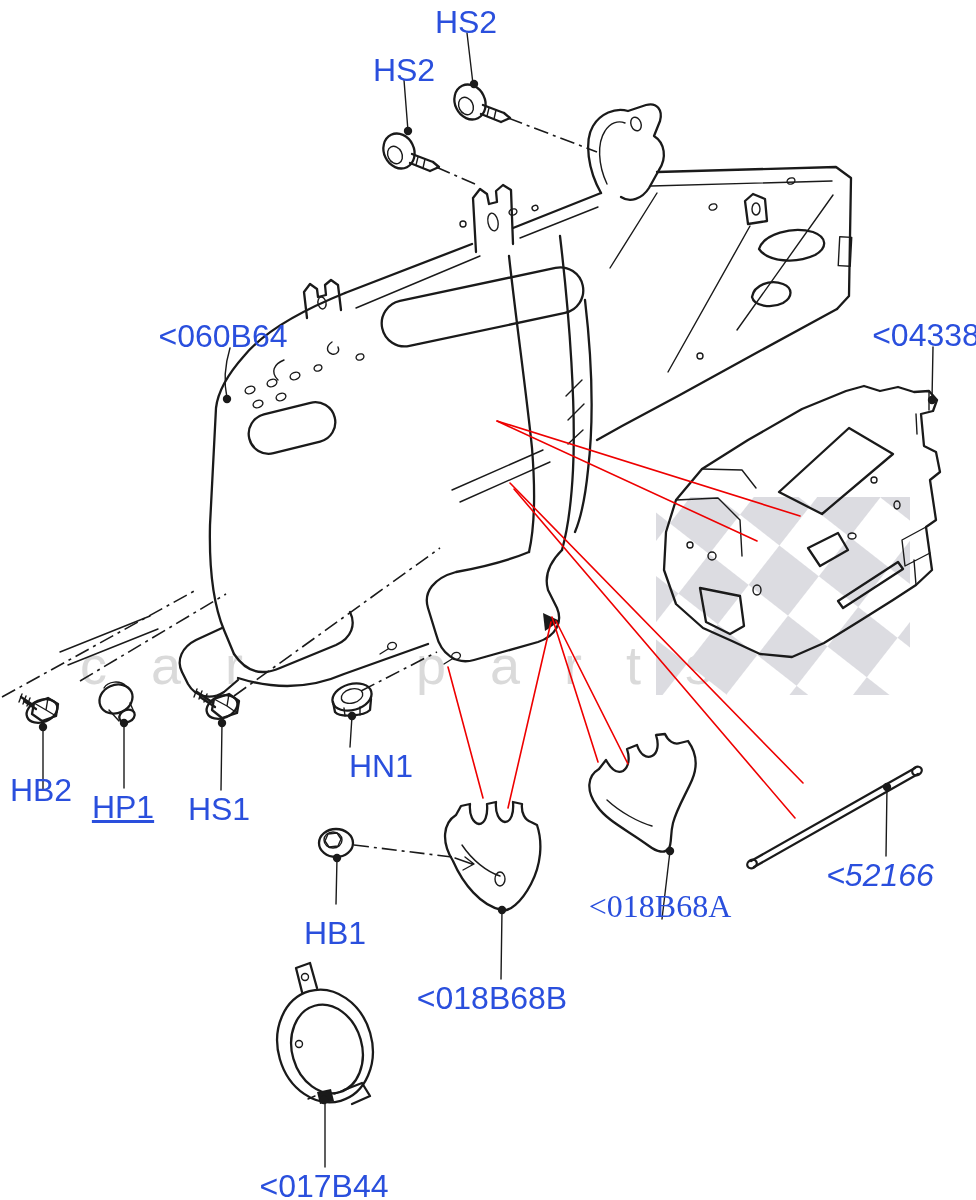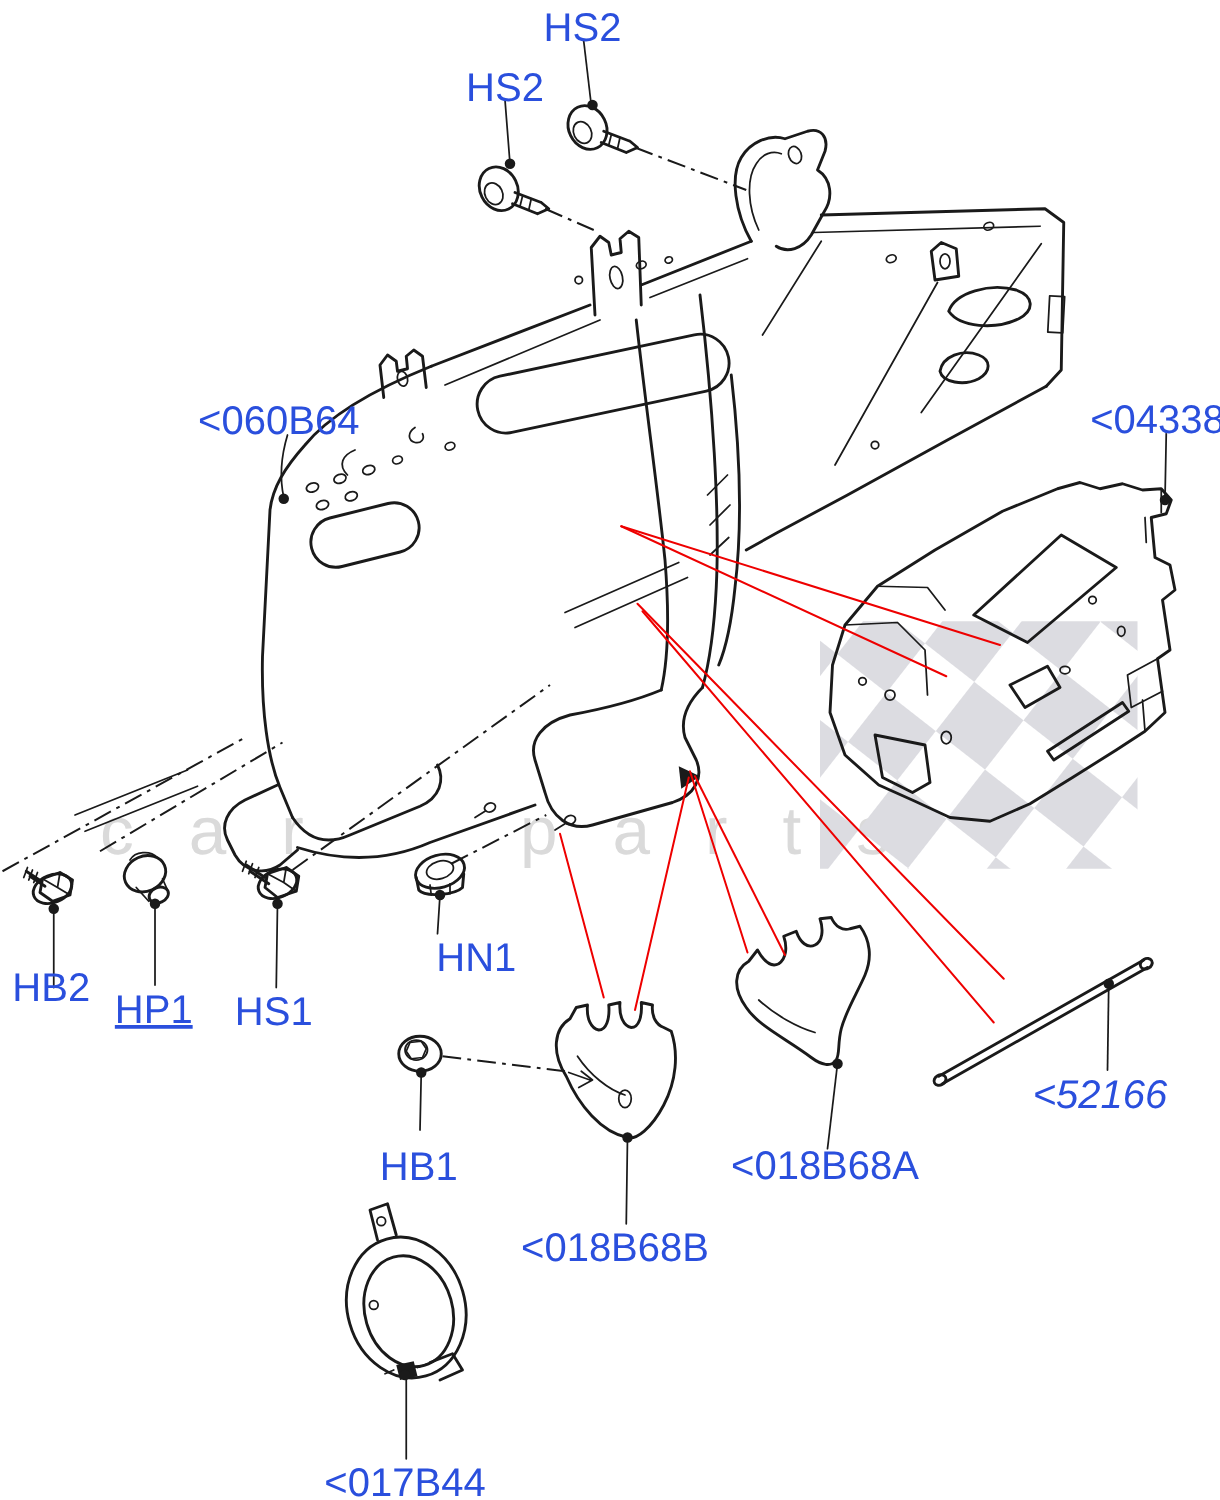--- a/index.html
+++ b/index.html
@@ -268,16 +268,16 @@
   <div class="plabel" style="left:466px;top:6px;">HS2</div>
   <div class="plabel" style="left:404px;top:54px;">HS2</div>
   <div class="plabel" style="left:223px;top:320px;">&lt;060B64</div>
   <div class="plabel" style="left:926px;top:319px;">&lt;04338</div>
   <div class="plabel" style="left:41px;top:774px;">HB2</div>
   <div class="plabel" style="left:123px;top:791px;text-decoration:underline;">HP1</div>
   <div class="plabel" style="left:219px;top:793px;">HS1</div>
   <div class="plabel" style="left:349px;top:750px;margin-left:32px;">HN1</div>
   <div class="plabel" style="left:335px;top:907px;margin-top:10px;">HB1</div>
   <div class="plabel" style="left:492px;top:982px;">&lt;018B68B</div>
-  <div class="plabel" style="left:660px;top:916px;">&lt;018B68A</div>
+  <div class="plabel" style="left:660px;top:890px;font-family:Liberation Serif, serif;">&lt;018B68A</div>
   <div class="plabel" style="left:880px;top:859px;font-style:italic;">&lt;52166</div>
   <div class="plabel" style="left:324px;top:1170px;">&lt;017B44</div>
 </div>
 
 </body></html>

